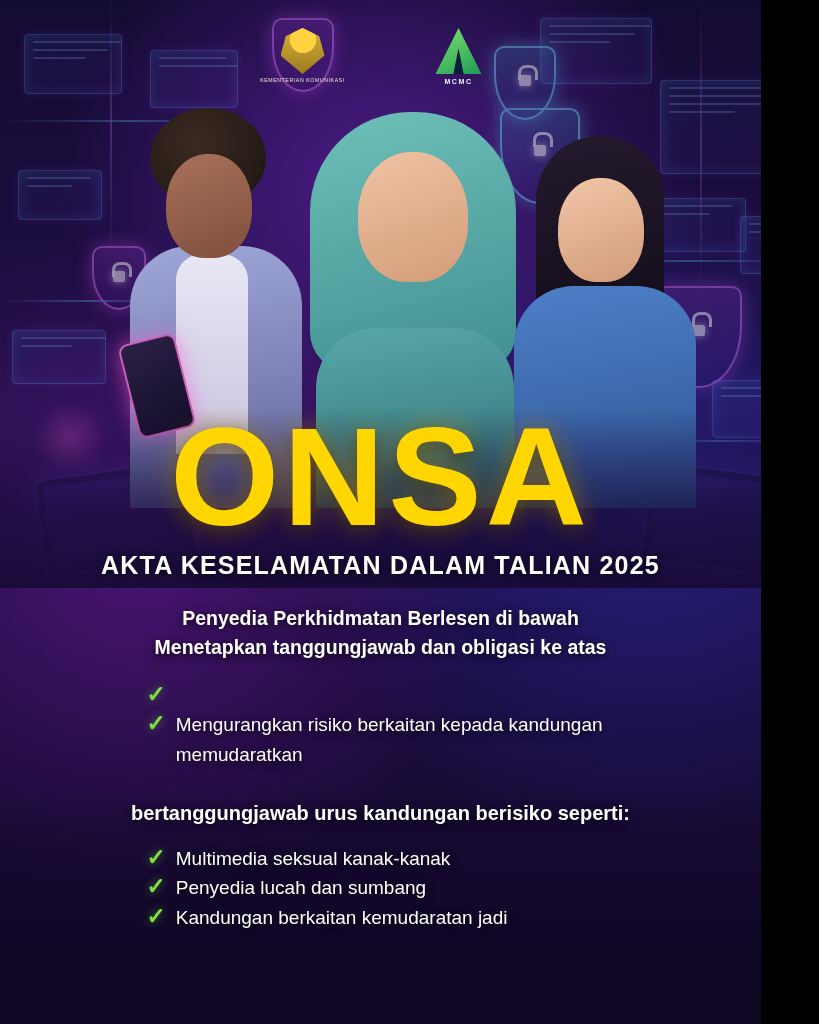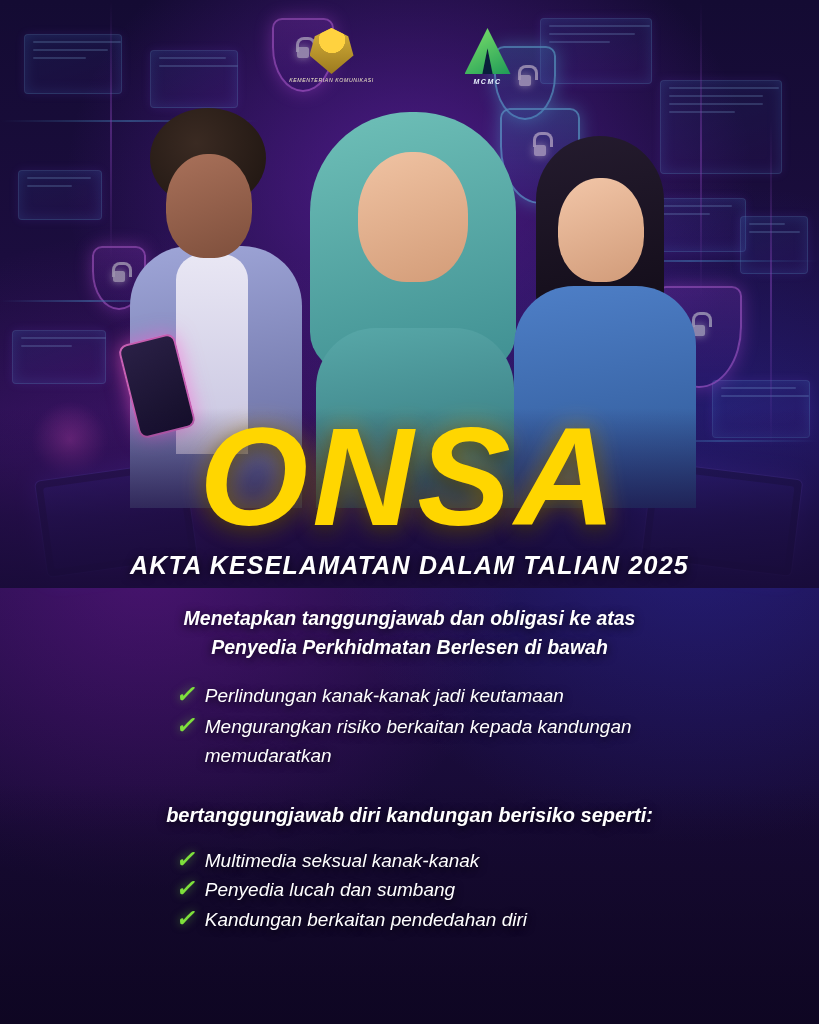--- a/index.html
+++ b/index.html
@@ -5,29 +5,28 @@
   html, body {
     margin: 0;
     padding: 0;
     background: #000;
   }
   body {
     font-family: "Liberation Sans", sans-serif;
   }
   .poster {
     position: relative;
-    width: 819px;
+    width: 761px;
     height: 1024px;
     overflow: hidden;
     background:
       radial-gradient(ellipse 60% 40% at 50% 18%, rgba(120,40,200,0.55) 0%, rgba(40,10,80,0.0) 70%),
       radial-gradient(ellipse 70% 50% at 18% 55%, rgba(150,30,190,0.35) 0%, rgba(20,5,50,0.0) 65%),
       radial-gradient(ellipse 70% 50% at 85% 50%, rgba(50,60,220,0.35) 0%, rgba(10,5,45,0.0) 65%),
       linear-gradient(180deg, #140b33 0%, #1b0d3e 25%, #20104a 45%, #1a0c3c 70%, #120829 100%);
-    font-style: italic;
   }
 
   
   .circuits {
     position: absolute;
     inset: 0;
     opacity: 0.55;
     pointer-events: none;
   }
   .hud {
@@ -421,48 +420,47 @@
     </div>
   </div>
 
   <div class="bottom-fade"></div>
 
   <div class="content">
     <h1 class="onsa">ONSA</h1>
     <div class="subtitle">AKTA KESELAMATAN DALAM TALIAN 2025</div>
 
     <div class="lede">
+      <div>Penyedia Perkhidmatan Berlesen di bawah</div>
       <div>Menetapkan tanggungjawab dan obligasi ke atas</div>
-      <div>Penyedia Perkhidmatan Berlesen di bawah</div>
     </div>
 
     <div class="bullets">
       <div class="bullet">
         <span class="check">✓</span>
-        <span>Perlindungan kanak-kanak jadi keutamaan</span>
       </div>
       <div class="bullet">
         <span class="check">✓</span>
         <span>Mengurangkan risiko berkaitan kepada kandungan memudaratkan</span>
       </div>
     </div>
 
     <div class="section-head">
-      <div>bertanggungjawab diri kandungan berisiko seperti:</div>
+      <div>bertanggungjawab urus kandungan berisiko seperti:</div>
     </div>
 
     <div class="bullets-2">
       <div class="bullet">
         <span class="check">✓</span>
         <span>Multimedia seksual kanak-kanak</span>
       </div>
       <div class="bullet">
         <span class="check">✓</span>
         <span>Penyedia lucah dan sumbang</span>
       </div>
       <div class="bullet">
         <span class="check">✓</span>
-        <span>Kandungan berkaitan pendedahan diri</span>
+        <span>Kandungan berkaitan kemudaratan jadi</span>
       </div>
     </div>
   </div>
 
 </div>
 
 </body></html>

